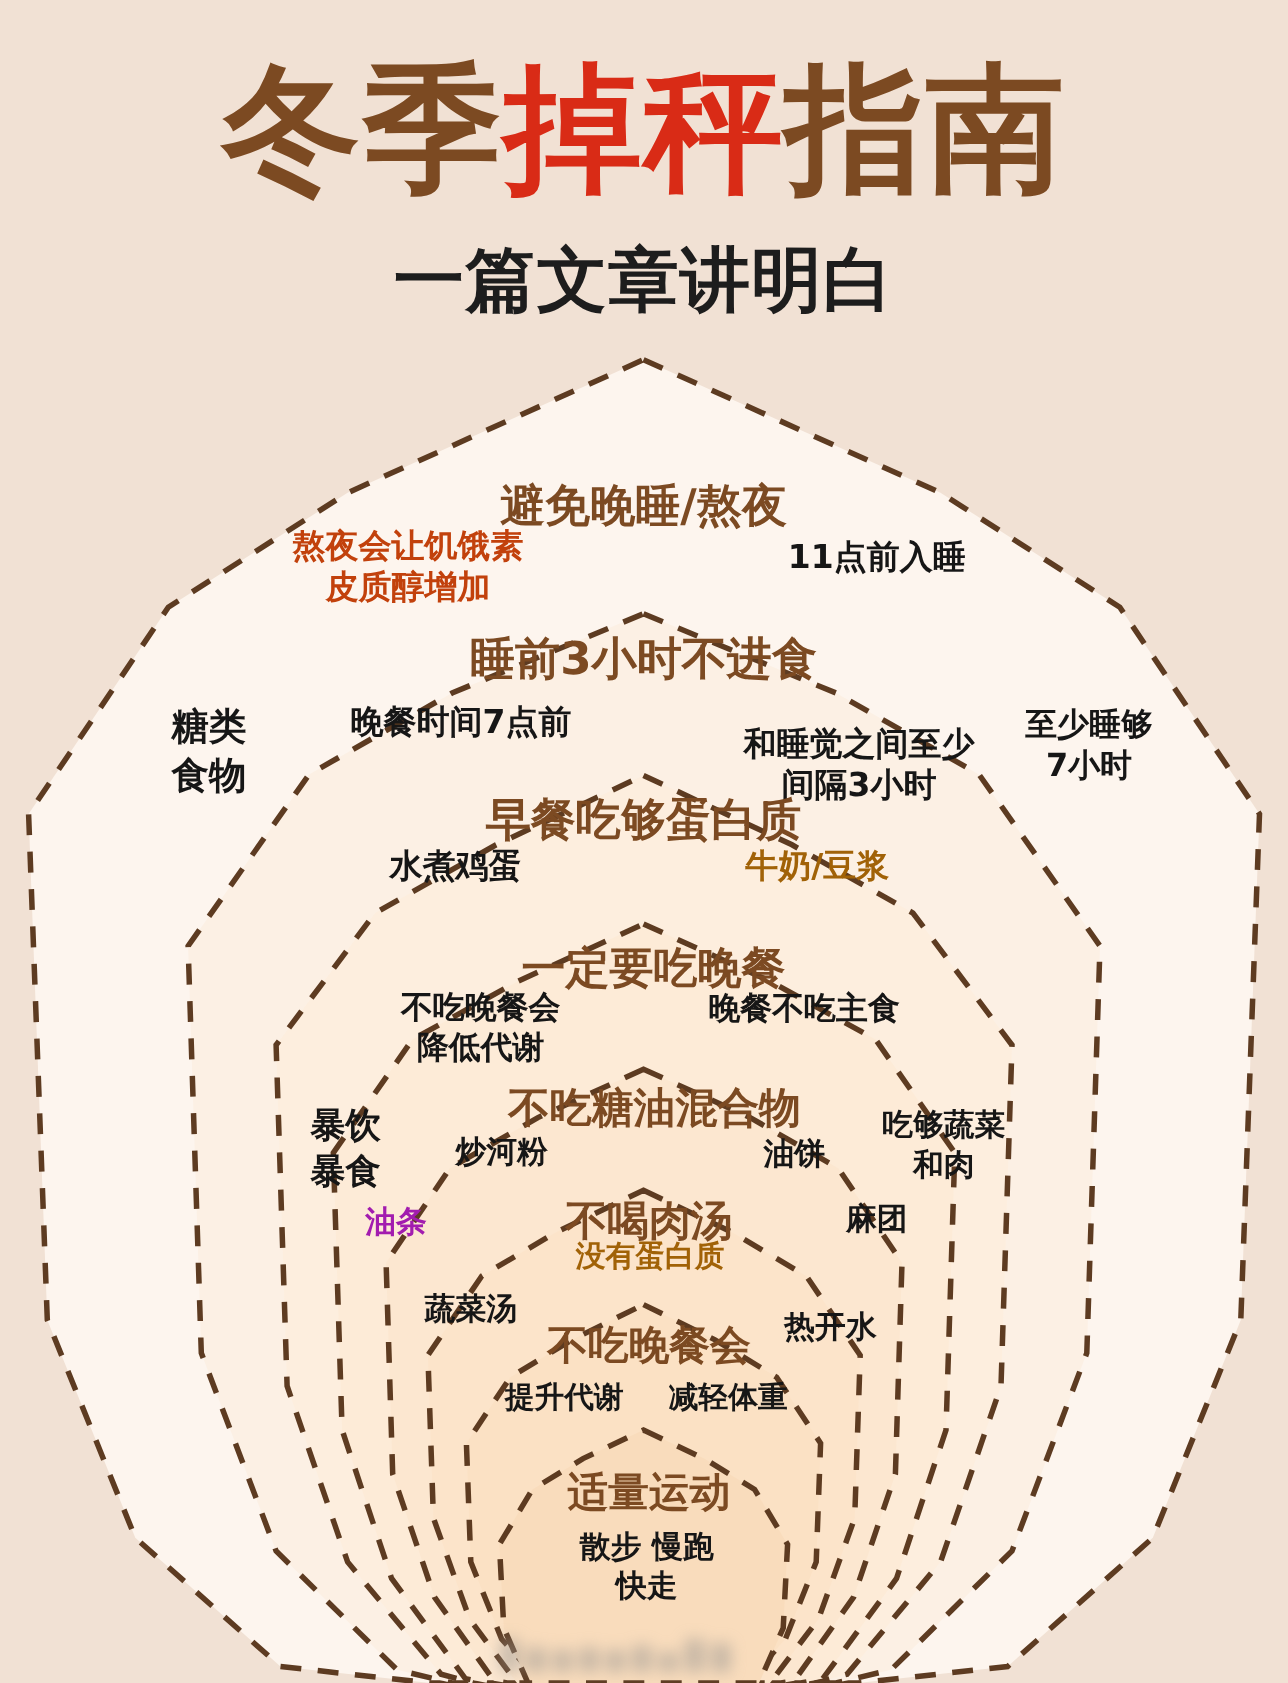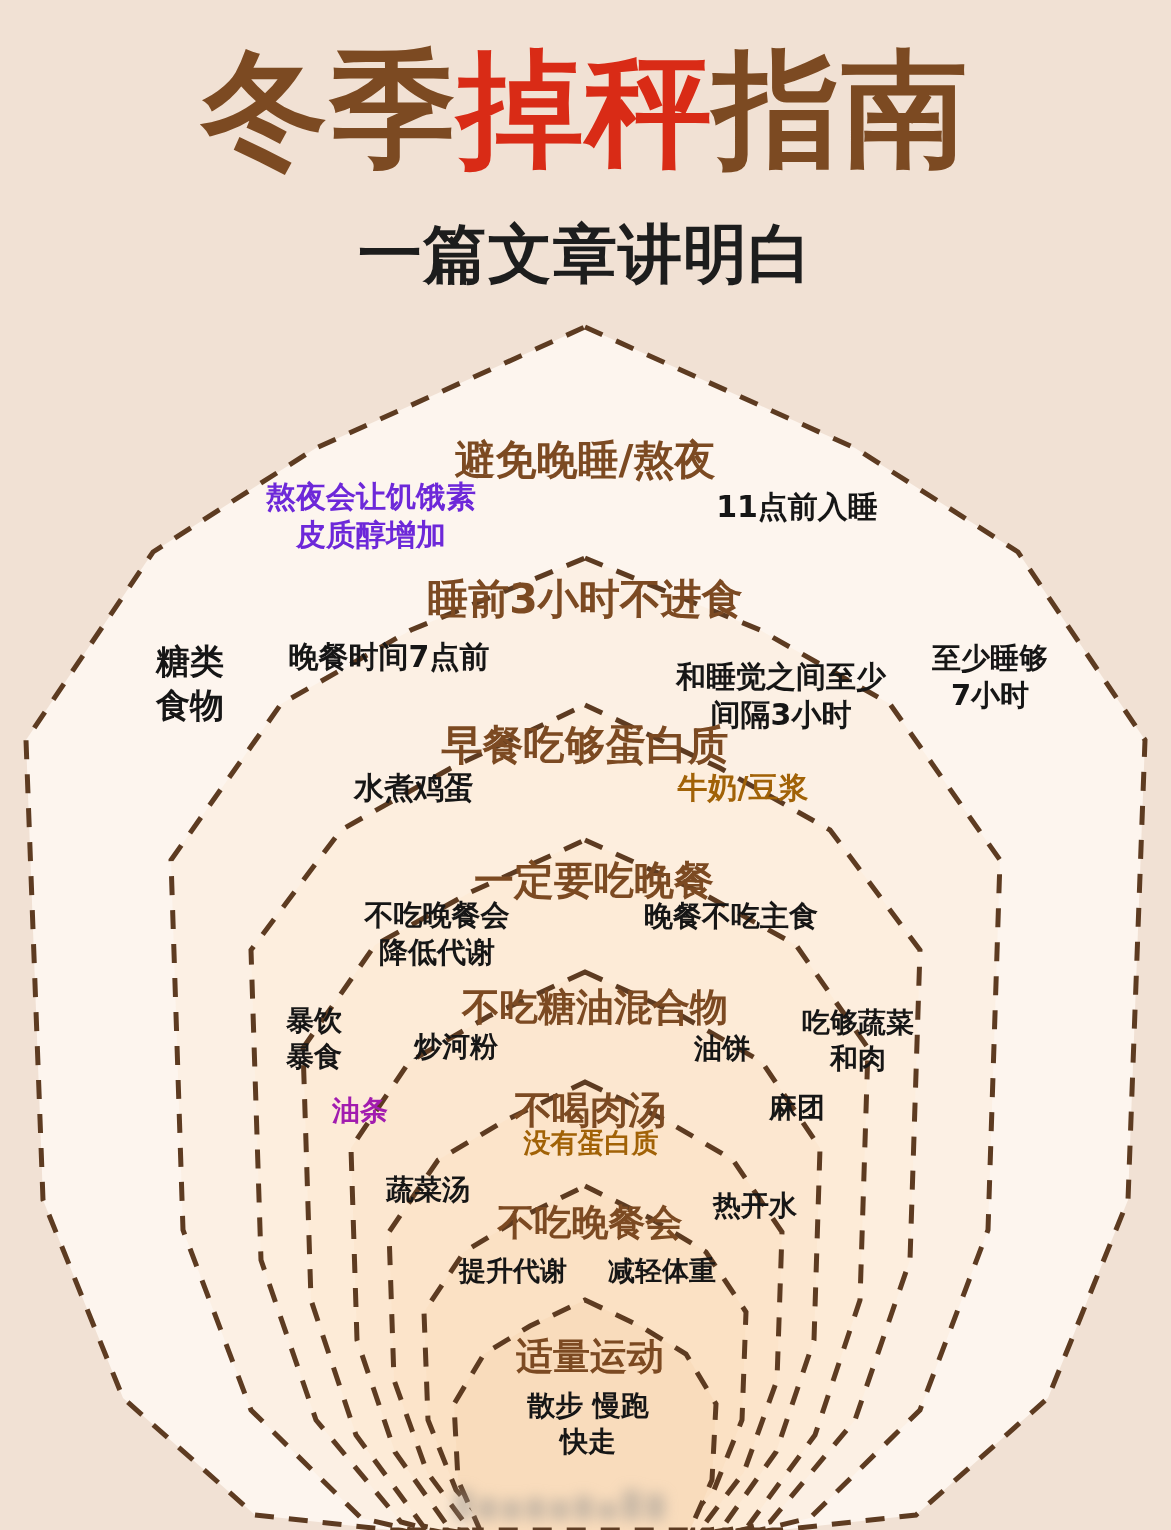--- a/index.html
+++ b/index.html
@@ -29,21 +29,21 @@
     width: 1171px;
     text-align: center;
     z-index: 5;
   }
   .main-title {
     font-size: 126px;
     font-weight: 900;
     line-height: 1.02;
     letter-spacing: 2px;
     white-space: nowrap;
-    font-family: Liberation Mono, monospace;
+    font-family: Liberation Serif, serif;
   }
   .main-title .seg {
     display: inline;
   }
   .t-brown { color: #7c4a22; }
   .t-red   { color: #d92b16; }
 
   .sub-title {
     margin-top: 26px;
     font-size: 64px;
@@ -146,26 +146,26 @@
 
       <polygon points="585,782 665,820 733,860 782,932 777,1080 744,1172 700,1230 470,1230 427,1172 394,1080 389,932 438,860 506,820" fill="#fce4ca" stroke="#5d3b21" stroke-width="5" stroke-dasharray="19 15" stroke-linecap="butt" stroke-linejoin="miter"></polygon>
 
       <polygon points="585,886 650,918 706,952 746,1012 742,1120 714,1190 678,1230 492,1230 456,1190 428,1120 424,1012 464,952 520,918" fill="#fbe1c4" stroke="#5d3b21" stroke-width="5" stroke-dasharray="19 15" stroke-linecap="butt" stroke-linejoin="miter"></polygon>
 
       <polygon points="585,1000 640,1026 686,1054 716,1104 712,1180 690,1230 480,1230 458,1180 454,1104 484,1054 530,1026" fill="#f9dcbc" stroke="#5d3b21" stroke-width="5" stroke-dasharray="19 15" stroke-linecap="butt" stroke-linejoin="miter"></polygon>
     </g>
   </svg>
 
   <div class="layer-heading" style="left: 585px; top: 433px; font-size: 41px; color: rgb(124, 74, 34);">避免晚睡/熬夜</div>
-  <div class="layer-sub" style="left: 371px; top: 478px; font-size: 30px; color: #6d28d9;">熬夜会让饥饿素
+  <div class="layer-sub" style="left: 371px; top: 478px; font-size: 30px; color: #c2410c;">熬夜会让饥饿素
 皮质醇增加</div>
   <div class="layer-sub" style="left: 797px; top: 488px; font-size: 30px; color: rgb(22, 22, 22);">11点前入睡</div>
 
   <div class="layer-heading" style="left: 585px; top: 572px; font-size: 41px; color: rgb(124, 74, 34);">睡前3小时不进食</div>
-  <div class="layer-sub" style="left: 389px; top: 638px; font-size: 30px; color: rgb(22, 22, 22);">晚餐时间7点前</div>
+  <div class="layer-sub" style="left: 419px; top: 638px; font-size: 30px; color: rgb(22, 22, 22);">晚餐时间7点前</div>
   <div class="layer-sub" style="left: 781px; top: 626px; font-size: 30px; color: rgb(22, 22, 22); margin-top: 32px;">和睡觉之间至少
 间隔3小时</div>
 
   <div class="layer-heading" style="left: 585px; top: 718px; font-size: 41px; color: rgb(124, 74, 34);">早餐吃够蛋白质</div>
   <div class="layer-sub" style="left: 414px; top: 769px; font-size: 30px; color: rgb(22, 22, 22);">水煮鸡蛋</div>
   <div class="layer-sub" style="left: 743px; top: 769px; font-size: 30px; color: #a16207;">牛奶/豆浆</div>
 
   <div class="layer-heading" style="left: 594px; top: 853px; font-size: 40px; color: rgb(124, 74, 34);">一定要吃晚餐</div>
   <div class="layer-sub" style="left: 437px; top: 897px; font-size: 29px; color: rgb(22, 22, 22);">不吃晚餐会
 降低代谢</div>
@@ -183,21 +183,21 @@
   <div class="layer-sub" style="left: 662px; top: 1254px; font-size: 27px; color: rgb(22, 22, 22);">减轻体重</div>
 
   <div class="layer-heading" style="left: 590px; top: 1332px; font-size: 37px; color: rgb(124, 74, 34);">适量运动</div>
   <div class="layer-sub" style="left: 588px; top: 1388px; font-size: 28px; color: rgb(22, 22, 22);">散步 慢跑
 快走</div>
 
   <div class="side-label" style="left: 190px; top: 640px; font-size: 34px; color: rgb(22, 22, 22);">糖类
 食物</div>
   <div class="side-label" style="left: 990px; top: 640px; font-size: 29px; color: rgb(22, 22, 22);">至少睡够
 7小时</div>
-  <div class="side-label" style="left: 314px; top: 1003px; font-size: 28px; color: rgb(22, 22, 22);">暴饮
+  <div class="side-label" style="left: 314px; top: 1003px; font-size: 32px; color: rgb(22, 22, 22);">暴饮
 暴食</div>
   <div class="side-label" style="left: 360px; top: 1093px; font-size: 28px; color: #a21caf;">油条</div>
   <div class="side-label" style="left: 858px; top: 1005px; font-size: 28px; color: rgb(22, 22, 22);">吃够蔬菜
 和肉</div>
   <div class="side-label" style="left: 797px; top: 1090px; font-size: 28px; color: rgb(22, 22, 22);">麻团</div>
   <div class="side-label" style="left: 428px; top: 1172px; font-size: 28px; color: rgb(22, 22, 22);">蔬菜汤</div>
   <div class="side-label" style="left: 755px; top: 1188px; font-size: 28px; color: rgb(22, 22, 22);">热开水</div>
 
   <div id="watermark">
     <i style="height:30px"></i>

